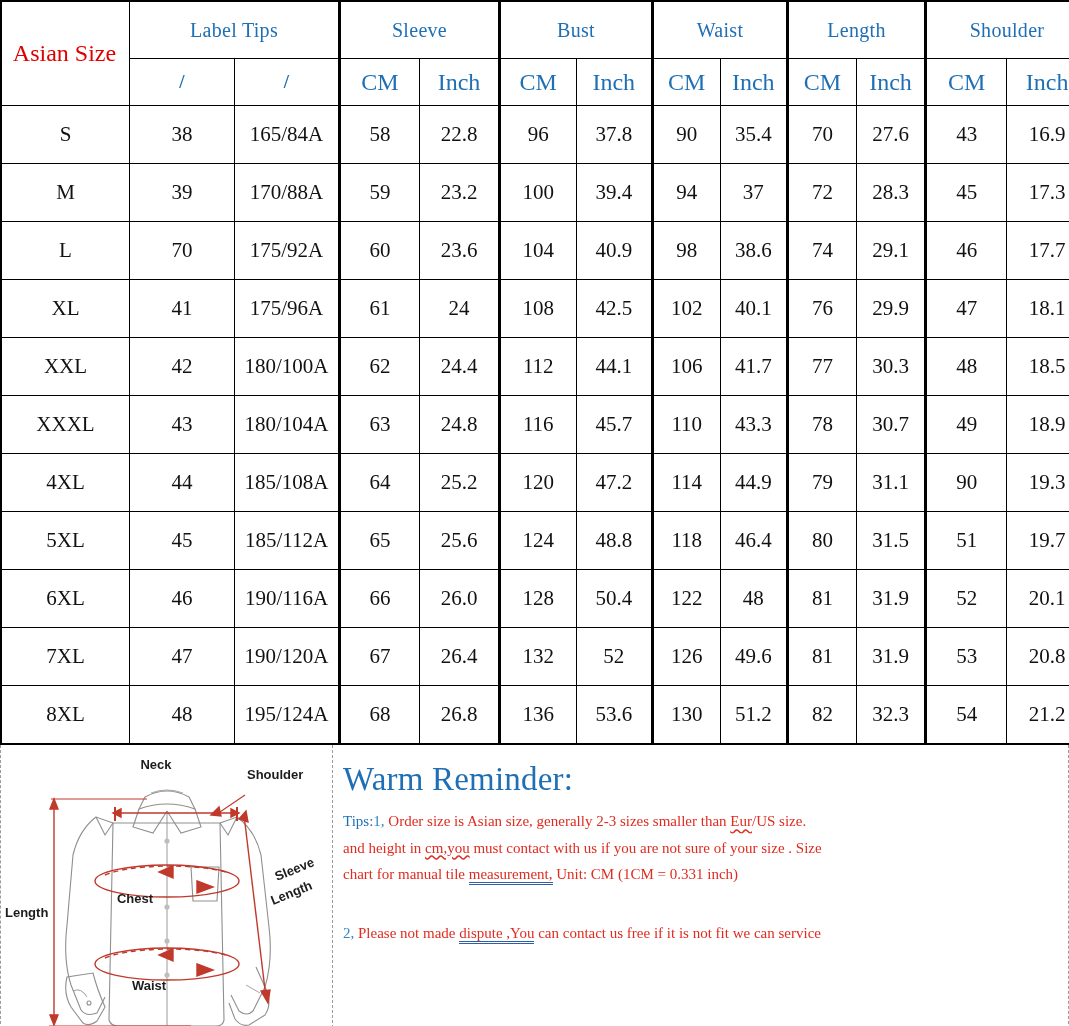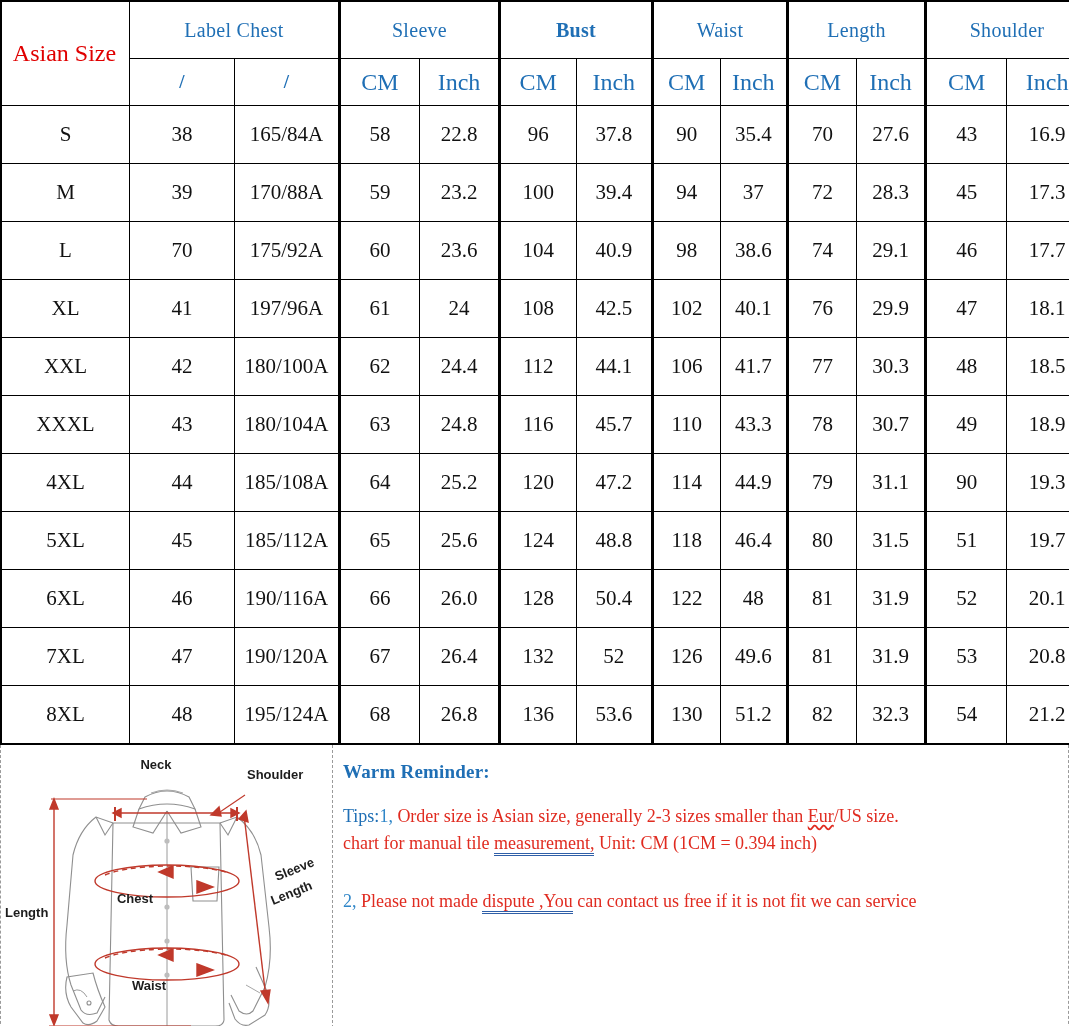--- a/index.html
+++ b/index.html
@@ -83,30 +83,30 @@
     box-sizing:border-box;
     position:relative;
   }
   .diagram-wrap svg{display:block;width:332px;height:292px;}
   .notes{
     flex:1 1 auto;
     padding:12px 8px 0 8px;
     box-sizing:border-box;
   }
   .notes h2{
-    margin:4px 0 20px 2px;
-    font-size:19px;
-    font-weight:bold;
+    margin:4px 0 10px 2px;
+    font-size:33px;
+    font-weight:normal;
     color:#1f6fb5;
     letter-spacing:.2px;
   }
   .notes p{
     margin:0 0 0 2px;
     color:#e02b20;
-    font-size:18px;
+    font-size:15px;
     line-height:26.5px;
   }
   .notes p.gap{margin-top:32px;}
   .tips-k{color:#1f6fb5;}
   .tips-n{color:#2f86c8;}
   .u-red{
     text-decoration:underline;
     text-decoration-color:#e02b20;
     text-decoration-style:wavy;
     text-underline-offset:2px;
@@ -122,23 +122,23 @@
 <body>
 
 <div class="sheet">
 
   <table class="size-table">
     <thead>
       <tr>
         <th rowspan="2" class="corner" style="width:127px;">
           <span>Asian Size</span>
         </th>
-        <th colspan="2" class="grp" style="width:208px;">Label Chest</th>
+        <th colspan="2" class="grp" style="width:208px;">Label Tips</th>
         <th colspan="2" class="grp gsep" style="width:157px;">Sleeve</th>
-        <th colspan="2" class="grp gsep" style="width:150px;font-weight:bold;">Bust</th>
+        <th colspan="2" class="grp gsep" style="width:150px;">Bust</th>
         <th colspan="2" class="grp gsep" style="width:132px;">Waist</th>
         <th colspan="2" class="grp gsep" style="width:135px;">Length</th>
         <th colspan="2" class="grp gsep" style="width:160px;">Shoulder</th>
       </tr>
       <tr>
         <th class="sub slash" style="width:79px;">/</th>
         <th class="sub slash" style="width:129px;">/</th>
         <th class="sub gsep" style="width:79px;">CM</th>
         <th class="sub" style="width:78px;">Inch</th>
         <th class="sub gsep" style="width:75px;">CM</th>
@@ -193,21 +193,21 @@
           <td class="gsep">98</td>
           <td>38.6</td>
           <td class="gsep">74</td>
           <td>29.1</td>
           <td class="gsep">46</td>
           <td>17.7</td>
         </tr>
         <tr>
           <td class="sz">XL</td>
           <td class="lbl">41</td>
-          <td>197/96A</td>
+          <td>175/96A</td>
           <td class="gsep">61</td>
           <td>24</td>
           <td class="gsep">108</td>
           <td>42.5</td>
           <td class="gsep">102</td>
           <td>40.1</td>
           <td class="gsep">76</td>
           <td>29.9</td>
           <td class="gsep">47</td>
           <td>18.1</td>
@@ -399,21 +399,22 @@
         <text class="dlab" x="272" y="160" transform="rotate(-22 272 160)">Length</text>
       </svg>
     </div>
 
     <div class="notes">
       <h2>Warm Reminder:</h2>
 
       <p><span class="tips-k">Tips:</span><span class="tips-n">1,</span><span> Order size is Asian size, generally 2-3 sizes smaller than </span><span class="u-red">Eur</span><span>/US size.</span></p>
 
 
-
-      <p><span>chart for manual tile </span><span class="u-dbl">measurement,</span><span>    Unit: CM (1CM = 0.394 inch)</span></p>
+      <p><span>and height in </span><span class="u-red">cm,you</span><span> must contact with us if you are not sure of your size . Size</span></p>
+
+      <p><span>chart for manual tile </span><span class="u-dbl">measurement,</span><span>    Unit: CM (1CM = 0.331 inch)</span></p>
 
       <p class="gap"><span class="tips-n">2,</span><span> Please not made </span><span class="u-dbl">dispute ,You</span><span> can contact us free if it is not fit   we can service</span></p>
 
     </div>
 
   </div>
 </div>
 
 </body></html>

